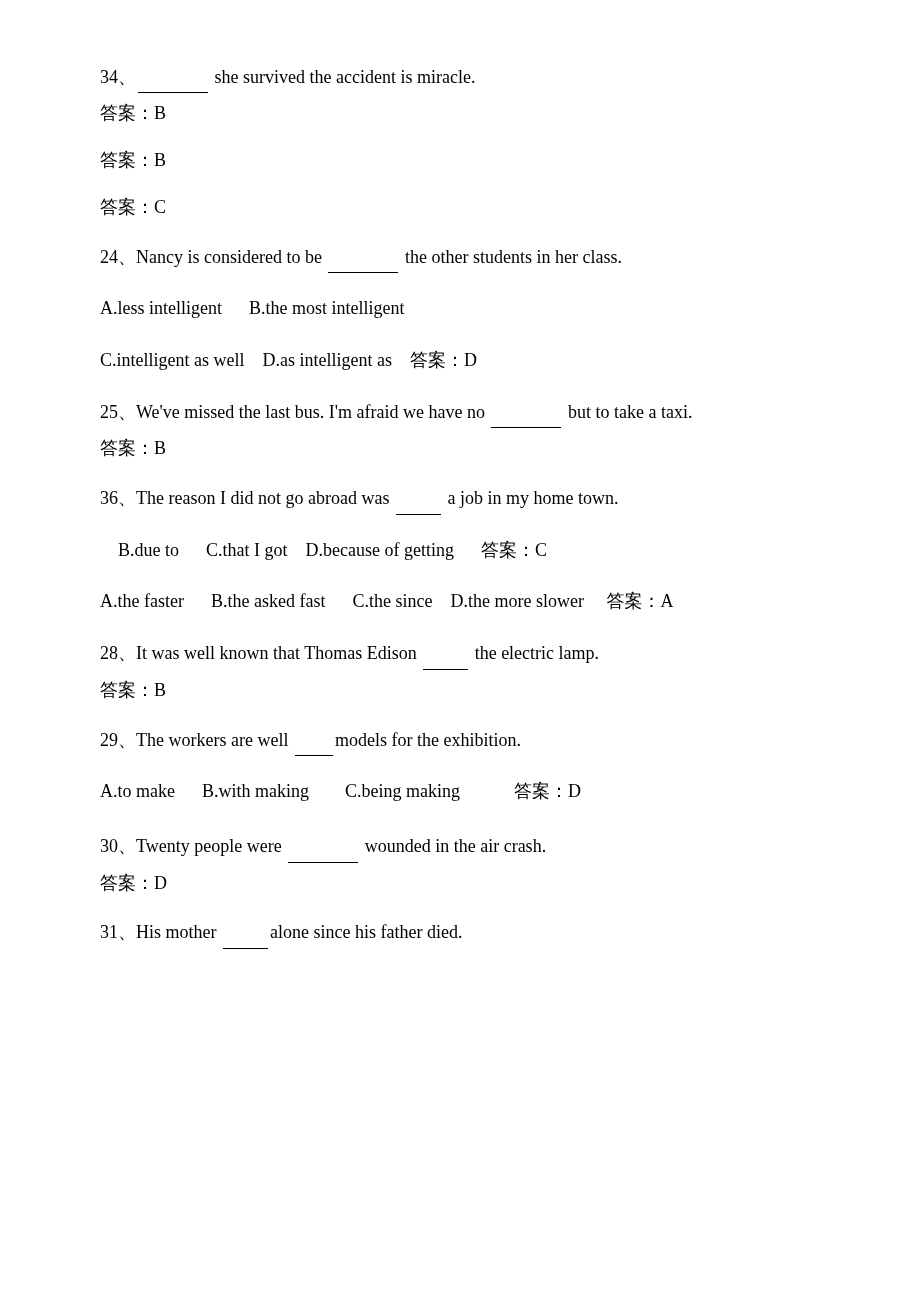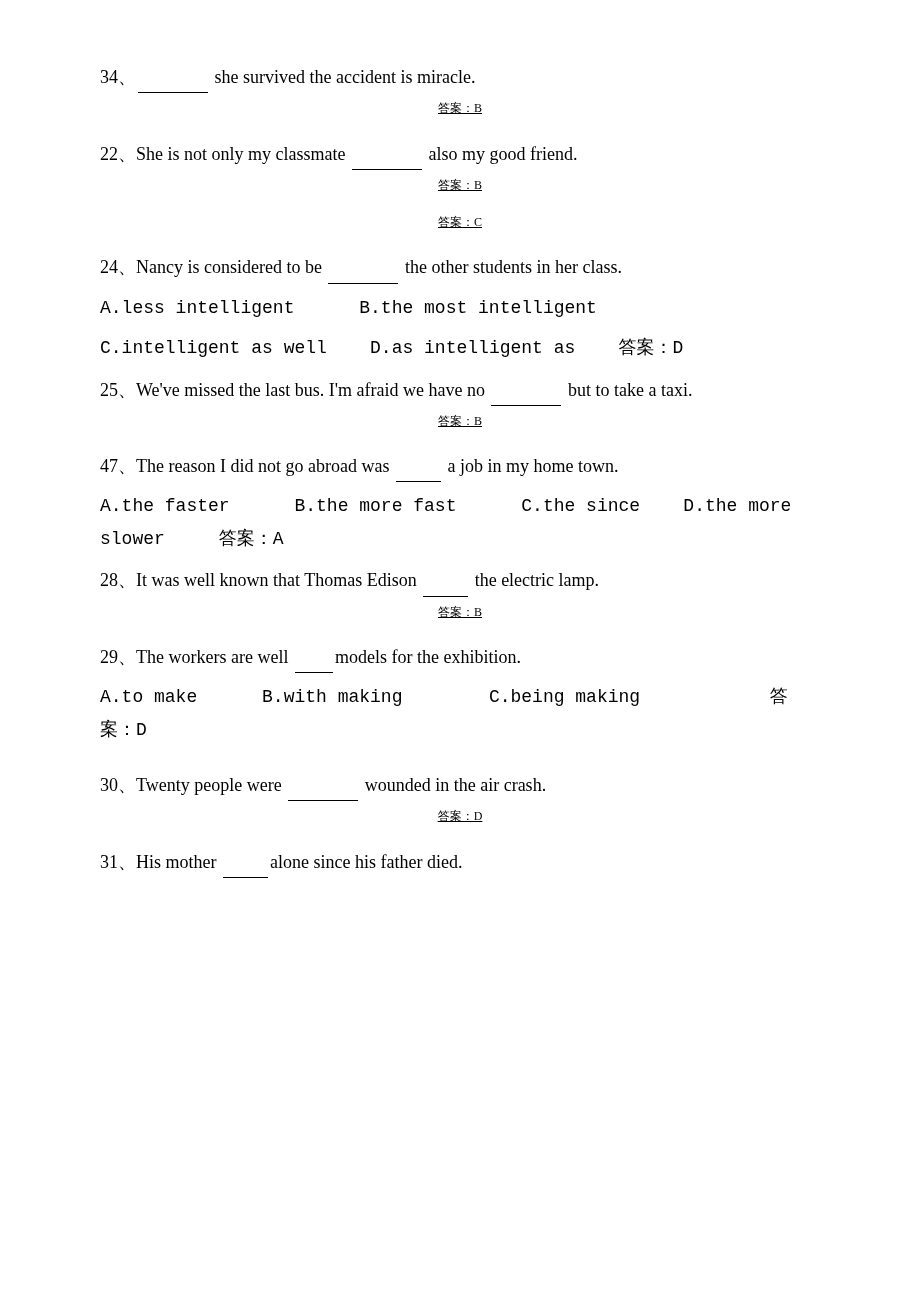--- a/index.html
+++ b/index.html
@@ -18,29 +18,26 @@
       line-height: 1.6;
     }
     .question-block {
       margin-bottom: 8px;
     }
     .question-text {
       margin-bottom: 4px;
       line-height: 1.8;
     }
     .answer-line {
-      text-align: center;
       margin: 6px 0 18px 0;
-      font-size: 12px;
-      text-decoration: underline;
+      font-size: 18px;
     }
     .options-line {
-      margin: 8px 0;
+      margin: 19px 0;
       line-height: 1.8;
-      font-family: Liberation Mono, monospace;
     }
     .blank {
       display: inline-block;
       border-bottom: 1px solid #000;
       min-width: 70px;
       vertical-align: bottom;
       margin: 0 2px;
     }
     .blank-short {
       display: inline-block;
@@ -54,23 +51,20 @@
 <body>
 
 <div class="question-block">
   <div class="question-text">
     <span>34、</span><span class="blank">&nbsp;</span> <span>she survived the accident is miracle.</span>
   </div>
   <div class="answer-line">答案：B</div>
 </div>
 
 <div class="question-block">
-  <div class="question-text">
-    <span>22、</span><span>She is not only my classmate</span> <span class="blank">&nbsp;</span> <span>also my good friend.</span>
-  </div>
   <div class="answer-line">答案：B</div>
 </div>
 
 <div class="question-block">
   <div class="answer-line">答案：C</div>
 </div>
 
 <div class="question-block">
   <div class="question-text">
     <span>24、</span><span>Nancy is considered to be</span> <span class="blank">&nbsp;</span> <span>the other students in her class.</span>
@@ -85,27 +79,30 @@
 
 <div class="question-block" style="margin-top:0;">
   <div class="question-text">
     <span>25、</span><span>We've missed the last bus. I'm afraid we have no</span> <span class="blank">&nbsp;</span> <span>but to take a taxi.</span>
   </div>
   <div class="answer-line">答案：B</div>
 </div>
 
 <div class="question-block">
   <div class="question-text">
-    <span>47、</span><span>The reason I did not go abroad was</span> <span class="blank-short">&nbsp;</span> <span>a job in my home town.</span>
+    <span>36、</span><span>The reason I did not go abroad was</span> <span class="blank-short">&nbsp;</span> <span>a job in my home town.</span>
+  </div>
+  <div class="options-line">
+    &nbsp;&nbsp;&nbsp;&nbsp;<span>B.due to</span>&nbsp;&nbsp;&nbsp;&nbsp;&nbsp;&nbsp;<span>C.that I got</span>&nbsp;&nbsp;&nbsp;&nbsp;<span>D.because of getting</span>&nbsp;&nbsp;&nbsp;&nbsp;&nbsp;&nbsp;<span>答案：C</span>
   </div>
 </div>
 
 <div class="question-block" style="margin-top:8px;">
   <div class="options-line">
-    <span>A.the faster</span>&nbsp;&nbsp;&nbsp;&nbsp;&nbsp;&nbsp;<span>B.the more fast</span>&nbsp;&nbsp;&nbsp;&nbsp;&nbsp;&nbsp;<span>C.the since</span>&nbsp;&nbsp;&nbsp;&nbsp;<span>D.the more slower</span>&nbsp;&nbsp;&nbsp;&nbsp;&nbsp;<span>答案：A</span>
+    <span>A.the faster</span>&nbsp;&nbsp;&nbsp;&nbsp;&nbsp;&nbsp;<span>B.the asked fast</span>&nbsp;&nbsp;&nbsp;&nbsp;&nbsp;&nbsp;<span>C.the since</span>&nbsp;&nbsp;&nbsp;&nbsp;<span>D.the more slower</span>&nbsp;&nbsp;&nbsp;&nbsp;&nbsp;<span>答案：A</span>
   </div>
 </div>
 
 <div class="question-block" style="">
   <div class="question-text">
     <span>28、</span><span>It was well known that Thomas Edison</span> <span class="blank-short">&nbsp;</span> <span>the electric lamp.</span>
   </div>
   <div class="answer-line">答案：B</div>
 </div>
 

